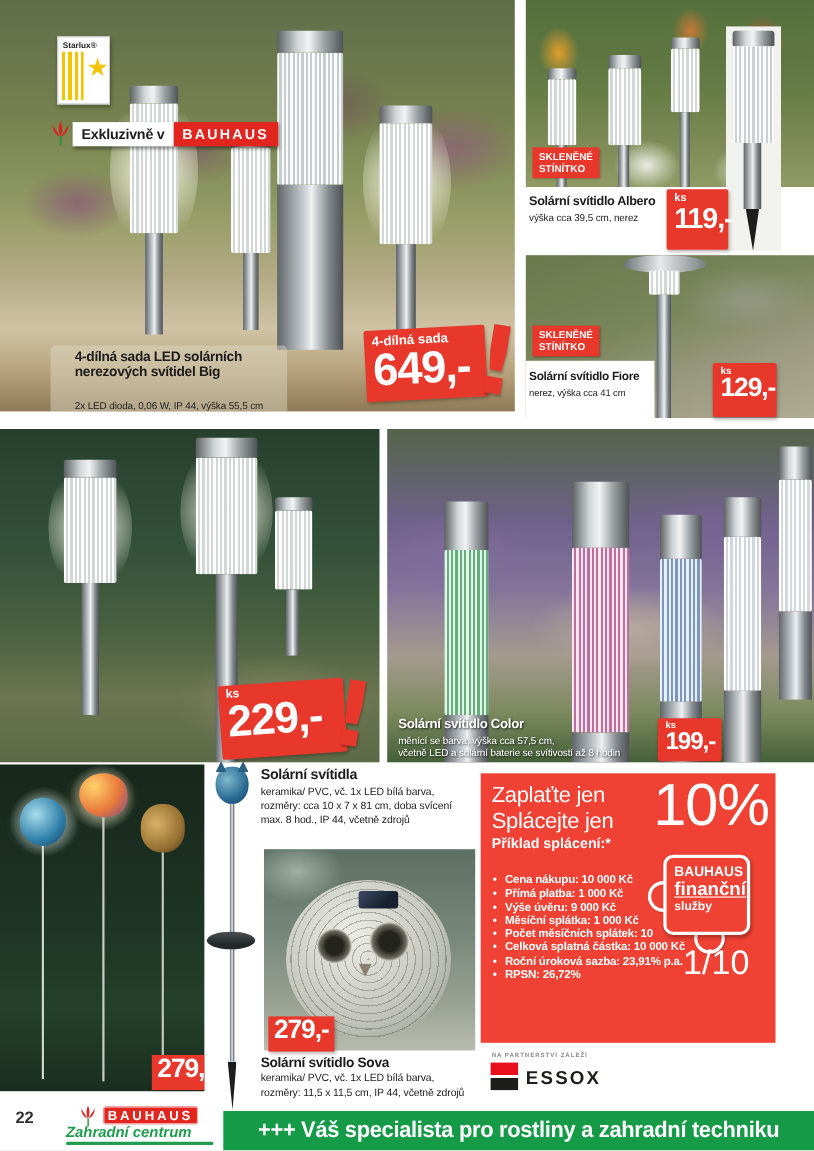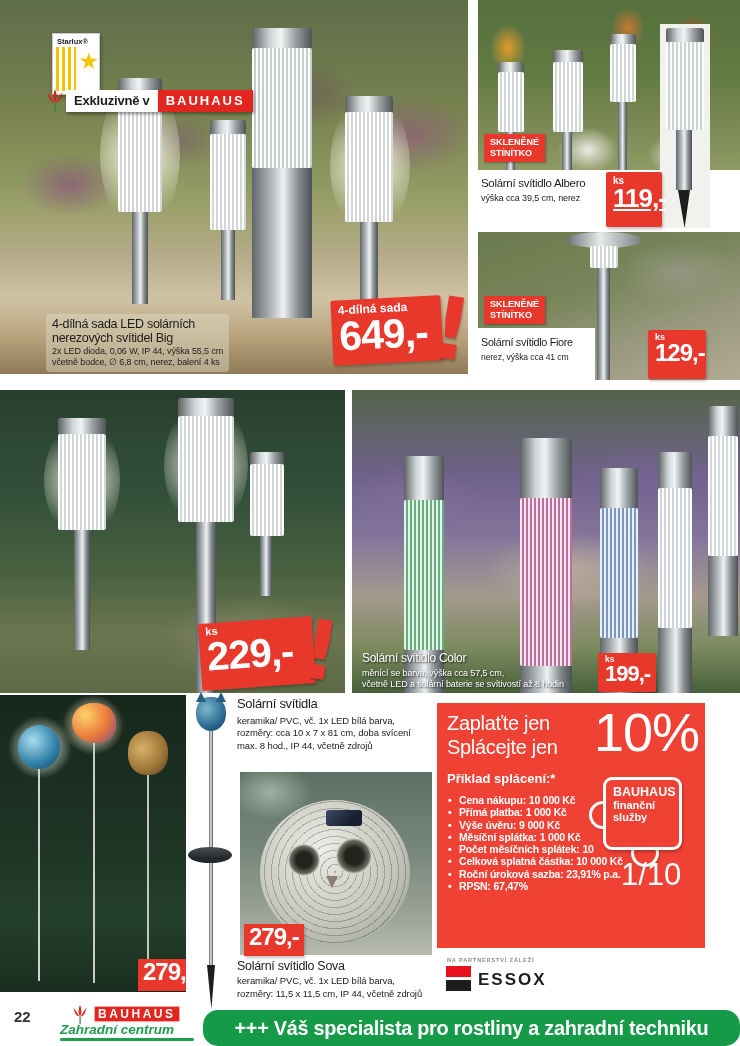--- a/index.html
+++ b/index.html
@@ -13,21 +13,21 @@
   .pole{position:absolute;background:linear-gradient(90deg,#60656a,#c8cdd0 40%,#eef0f1 52%,#83898d 78%,#4d5156);}
   .spike{position:absolute;background:#1d1d1d;clip-path:polygon(0 0,100% 0,55% 100%);}
   .halo{position:absolute;border-radius:50%;background:radial-gradient(circle,rgba(255,255,238,.95),rgba(255,255,238,0) 70%);}
   .disc{position:absolute;border-radius:50%;background:linear-gradient(90deg,#6a6f73,#e8ebec 45%,#787d81);}
   
   .ptag{position:absolute;background:#e8382c;color:#fff;border-radius:2px;padding:3px 7px 4px 7px;box-shadow:1px 2px 3px rgba(0,0,0,.25);}
   .ptag .ks{display:block;font-size:10px;font-weight:bold;line-height:11px;}
   .ptag .pr{display:block;font-weight:bold;letter-spacing:-1px;line-height:.95;}
   .bang{position:absolute;color:#e8382c;font-weight:bold;font-family:"DejaVu Sans",sans-serif;line-height:1;text-shadow:1px 2px 2px rgba(0,0,0,.25);}
   
-  .ptitle{font-weight:normal;font-size:12px;line-height:1.15;letter-spacing:-.3px;color:#1c1c1c;}
+  .ptitle{font-weight:bold;font-size:12px;line-height:1.15;letter-spacing:-.3px;color:#1c1c1c;}
   .pdesc{font-size:9px;line-height:1.3;color:#222;letter-spacing:-.1px;}
   .light .ptitle,.light .pdesc{color:#fff;}
   .shadowed{text-shadow:1px 1px 2px rgba(0,0,0,.75);}
   .gbadge{position:absolute;background:#e8382c;color:#fff;font-weight:bold;font-size:9px;line-height:11px;padding:3px 6px;box-shadow:1px 1px 2px rgba(0,0,0,.35);}
   
   .finbox{position:absolute;background:#ef4134;color:#fff;}
   .fin-h{font-size:20px;line-height:24px;font-weight:normal;letter-spacing:-.3px;}
   .fin-pct{position:absolute;font-size:54px;font-weight:normal;line-height:1;letter-spacing:-1px;}
   .fin-ex{font-weight:bold;font-size:13px;}
   .fin-ul{margin:0;padding:0;list-style:none;width:232px;}
@@ -84,35 +84,35 @@
       <div class="glass" style="left:345px;top:112px;width:48px;height:110px;"></div>
       <div class="pole" style="left:360px;top:222px;width:18px;height:85px;"></div>
     </div>
 
     <div class="starlux" style="left:52px;top:33px;width:46px;height:60px;">
       <div class="sl-stripes"></div>
       <div class="sl-star">★</div>
       <div class="sl-name">Starlux®</div>
     </div>
 
-    <div class="exclrow" style="left:44px;top:88px;">
+    <div class="exclrow" style="left:44px;top:109px;">
       <svg class="tulip" width="22" height="26" viewBox="0 0 20 24">
         <path d="M10 1 Q7 8 10 14 Q13 8 10 1 Z" fill="#d8231f"></path>
         <path d="M3 4 Q4 12 9.5 14 Q6 8 3 4 Z" fill="#d8231f"></path>
         <path d="M17 4 Q16 12 10.5 14 Q14 8 17 4 Z" fill="#d8231f"></path>
         <path d="M9.4 14 L9.4 22 L10.8 22 L10.8 14 Z" fill="#2e8b3e"></path>
       </svg>
       <span class="excl-white">Exkluzivně v</span>
       <span class="excl-red">BAUHAUS</span>
     </div>
 
-    <div class="abs" style="left:46px;top:314px;padding:3px 6px;background:rgba(225,220,200,.45);border-radius:4px;">
+    <div class="abs" style="left:46px;top:314px;padding:3px 22px;background:rgba(225,220,200,.45);border-radius:4px;">
       <div class="ptitle" style="font-size:12.5px;">4-dílná sada LED solárních</div>
       <div class="ptitle" style="font-size:12.5px;">nerezových svítidel Big</div>
-      <div class="pdesc" style="margin-top:0;">2x LED dioda, 0,06 W, IP 44, výška 55,5 cm</div>
+      <div class="pdesc" style="margin-top:18px;">2x LED dioda, 0,06 W, IP 44, výška 55,5 cm</div>
       <div class="pdesc">včetně bodce, ∅ 6,8 cm, nerez, balení 4 ks</div>
     </div>
 
     <div class="ptag" style="left:332px;top:298px;width:96px;height:58px;transform:rotate(-3deg);">
       <span class="ks" style="font-size:12px;line-height:14px;">4-dílná sada</span>
       <span class="pr" style="font-size:41px;">649,-</span>
     </div>
     <div class="bang" style="left:432px;top:286px;font-size:86px;transform:rotate(9deg);">!</div>
   </div>
 
@@ -148,21 +148,21 @@
       <div class="spike" style="left:18px;top:166px;width:12px;height:38px;"></div>
     </div>
     <div class="gbadge" style="left:6px;top:134px;">
       <div>SKLENĚNÉ</div>
       <div>STÍNÍTKO</div>
     </div>
     <div class="ptitle" style="position:absolute;left:3px;top:177px;font-size:11.5px;">Solární svítidlo Albero</div>
     <div class="pdesc" style="position:absolute;left:3px;top:193px;">výška cca 39,5 cm, nerez</div>
     <div class="ptag" style="left:128px;top:172px;width:42px;height:48px;">
       <span class="ks">ks</span>
-      <span class="pr" style="font-size:26px;text-decoration:underline;">119,-</span>
+      <span class="pr" style="font-size:26px;">119,-</span>
     </div>
   </div>
 
   <div class="abs" style="left:478px;top:232px;width:262px;height:148px;">
     <div class="photo" style="left:0;top:0;width:262px;height:148px;background:
            radial-gradient(80px 40px at 200px 40px, rgba(160,160,150,.6), transparent 75%),
            linear-gradient(160deg,#6a7a4d 0%,#79855a 40%,#9a9a80 70%,#b0ab93 100%);"></div>
     <div>
       <div class="disc" style="left:88px;top:0px;width:76px;height:16px;"></div>
       <div class="glass" style="left:112px;top:14px;width:28px;height:22px;"></div>
@@ -314,37 +314,37 @@
     <div class="pdesc" style="margin-top:2px;font-size:9.5px;">keramika/ PVC, vč. 1x LED bílá barva,</div>
     <div class="pdesc" style="font-size:9.5px;">rozměry: 11,5 x 11,5 cm, IP 44, včetně zdrojů</div>
   </div>
 
   <div class="finbox" style="left:437px;top:703px;width:268px;height:245px;">
     <div class="abs" style="left:10px;top:8px;">
       <div class="fin-h">Zaplaťte jen</div>
       <div class="fin-h">Splácejte jen</div>
     </div>
     <div class="fin-pct" style="right:6px;top:2px;">10%</div>
-    <div class="fin-ex abs" style="left:10px;top:68px;">Příklad splácení:*</div>
+    <div class="fin-ex abs" style="left:10px;top:56px;">Příklad splácení:*</div>
     <ul class="fin-ul abs" style="left:10px;top:91px;">
       <li>Cena nákupu: 10 000 Kč</li>
       <li>Přímá platba: 1 000 Kč</li>
       <li>Výše úvěru: 9 000 Kč</li>
       <li>Měsíční splátka: 1 000 Kč</li>
       <li>Počet měsíčních splátek: 10</li>
       <li>Celková splatná částka: 10 000 Kč</li>
       <li>Roční úroková sazba: 23,91% p.a.</li>
-      <li>RPSN: 67,47%</li>
+      <li>RPSN: 26,72%</li>
     </ul>
     <div class="puzzle" style="left:152px;top:64px;width:100px;height:100px;">
       <div class="pz-knob" style="left:0;top:34px;"></div>
       <div class="pz-knob" style="left:42px;top:72px;"></div>
       <div class="pz-body" style="left:14px;top:10px;width:66px;height:62px;">
         <div style="font-size:12.5px;">BAUHAUS</div>
-        <div style="font-size:11px;">finanční</div>
+        <div style="font-size:17px;text-decoration:underline;">finanční</div>
         <div style="font-size:11px;">služby</div>
       </div>
     </div>
     <div class="fraction" style="left:184px;top:156px;">1/10</div>
   </div>
 
   <div class="abs" style="left:447px;top:957px;font-size:5.5px;font-weight:bold;letter-spacing:.9px;color:#8a8a8a;">NA PARTNERSTVÍ ZÁLEŽÍ</div>
   <div class="sg" style="left:446px;top:966px;"></div>
   <div class="abs" style="left:478px;top:970px;font-size:17px;font-weight:bold;letter-spacing:2px;color:#1d1d1b;">ESSOX</div>
 
@@ -355,17 +355,17 @@
       <path d="M10 1 Q7 8 10 14 Q13 8 10 1 Z" fill="#d8231f"></path>
       <path d="M3 4 Q4 12 9.5 14 Q6 8 3 4 Z" fill="#d8231f"></path>
       <path d="M17 4 Q16 12 10.5 14 Q14 8 17 4 Z" fill="#d8231f"></path>
       <path d="M9.4 14 L9.4 22 L10.8 22 L10.8 14 Z" fill="#2e8b3e"></path>
     </svg>
     <div class="abs" style="left:36px;top:2px;background:#e2261f;color:#fff;font-weight:bold;font-size:12px;letter-spacing:2.5px;padding:1px 4px;border-radius:2px;box-shadow:inset 0 0 0 1px rgba(255,255,255,.6);">BAUHAUS</div>
     <div class="abs" style="left:2px;top:18px;font-size:13.5px;font-weight:bold;font-style:italic;color:#1f9c4d;text-shadow:1px 1px 0 #fff,-1px 1px 0 #fff;">Zahradní centrum</div>
     <div class="abs" style="left:2px;top:34px;width:134px;height:3px;background:#1f9c4d;border-radius:2px;"></div>
   </div>
 
-  <div class="greenbar" style="left:203px;top:1010px;width:537px;height:36px;border-radius:15px;">
+  <div class="greenbar" style="left:203px;top:1010px;width:537px;height:36px;">
     <div style="line-height:36px;font-size:20.5px;letter-spacing:-.3px;transform:scaleX(.97);">+++ Váš specialista pro rostliny a zahradní techniku</div>
   </div>
 
 </div>
 
 </body></html>

